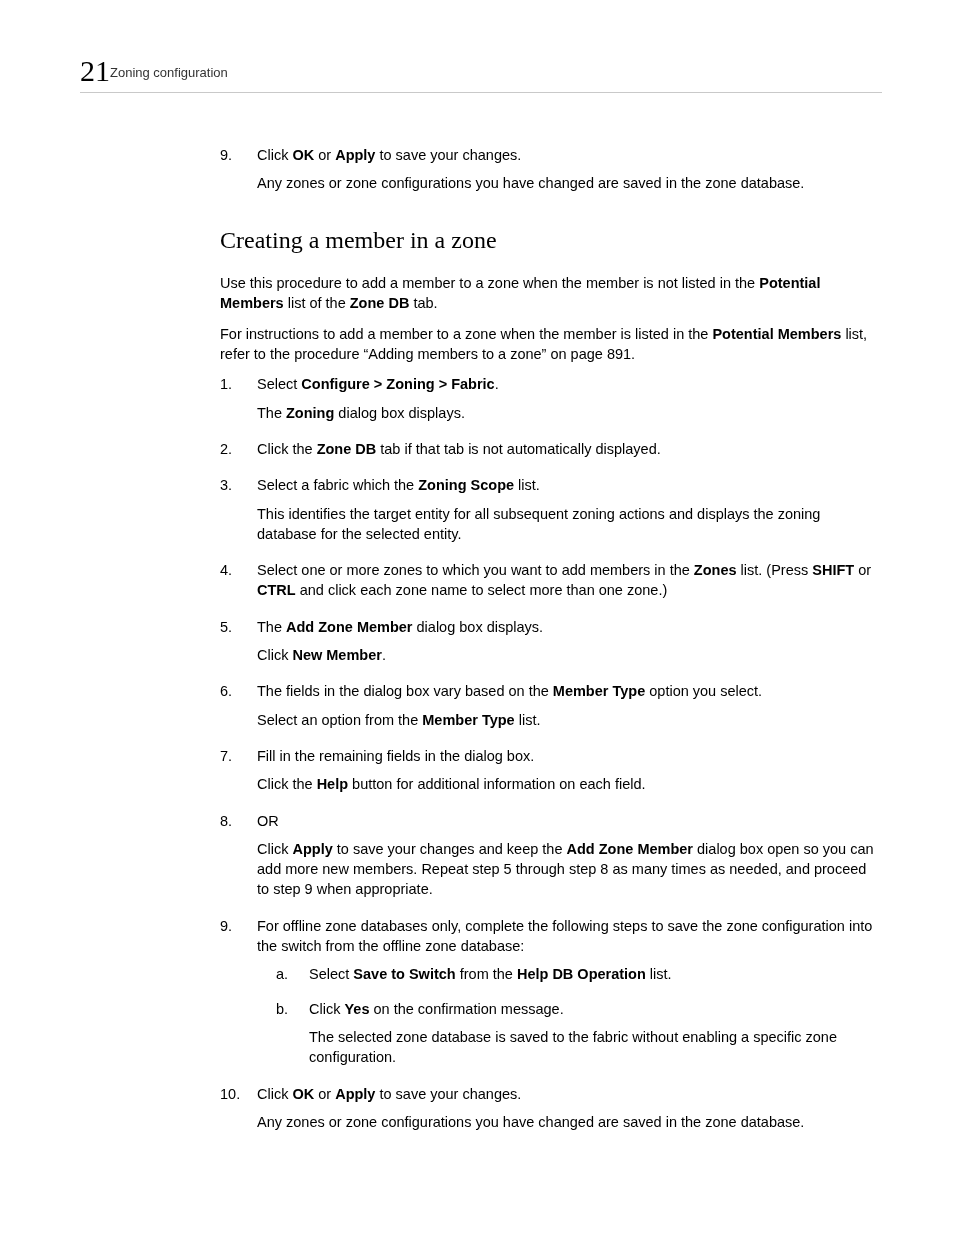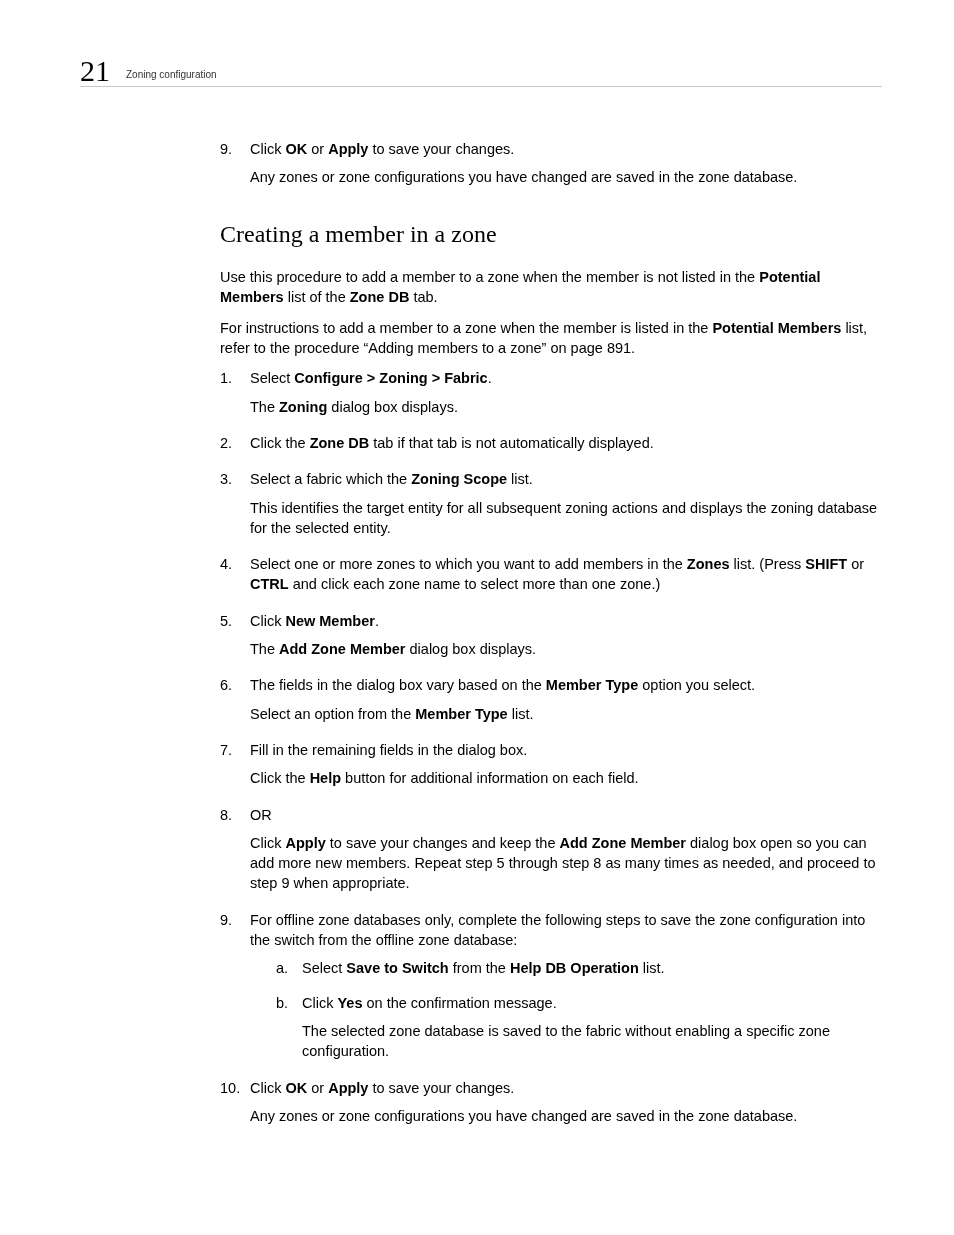--- a/index.html
+++ b/index.html
@@ -13,33 +13,33 @@
   }
   .page {
     width: 954px;
     min-height: 1235px;
     box-sizing: border-box;
     padding: 56px 72px 60px 80px;
   }
   .running-head {
     display: flex;
     align-items: flex-end;
-    gap: 16px;
+    gap: 0;
     border-bottom: 1px solid #c9c9c9;
-    padding-bottom: 0;
+    padding-bottom: 6px;
     margin-bottom: 52px;
   }
   .chap-num {
     font-family: Georgia, 'Times New Roman', serif;
     font-size: 30px;
     line-height: 1;
     font-weight: 400;
   }
   .chap-title {
-    font-size: 10px;
+    font-size: 13px;
     color: #333;
     padding-bottom: 4px;
   }
   .content {
     padding-left: 140px;
     padding-right: 0;
   }
   .h2 {
     font-family: Georgia, 'Times New Roman', serif;
     font-size: 24px;
@@ -63,21 +63,21 @@
     margin: 10px 0 16px 0;
   }
   ol.num > li > .marker {
     position: absolute;
     left: 0;
     top: 0;
     width: 26px;
     text-align: left;
   }
   ol.num > li p {
-    margin: 8px 0;
+    margin: 8px 7px;
   }
   ol.num > li > p:first-of-type { margin-top: 0; }
 
   ol.alpha {
     list-style: none;
     padding: 0;
     margin: 8px 0 0 26px;
   }
   ol.alpha > li {
     position: relative;
@@ -131,22 +131,22 @@
           <span class="marker">3.</span>
           <p><span>Select a fabric which the </span><span class="b">Zoning Scope</span><span> list.</span></p>
           <p><span>This identifies the target entity for all subsequent zoning actions and displays the zoning database for the selected entity.</span></p>
         </li>
         <li>
           <span class="marker">4.</span>
           <p><span>Select one or more zones to which you want to add members in the </span><span class="b">Zones</span><span> list. (Press </span><span class="b">SHIFT</span><span> or </span><span class="b">CTRL</span><span> and click each zone name to select more than one zone.)</span></p>
         </li>
         <li>
           <span class="marker">5.</span>
+          <p><span>The </span><span class="b">Add Zone Member</span><span> dialog box displays.</span></p>
           <p><span>Click </span><span class="b">New Member</span><span>.</span></p>
-          <p><span>The </span><span class="b">Add Zone Member</span><span> dialog box displays.</span></p>
         </li>
         <li>
           <span class="marker">6.</span>
           <p><span>The fields in the dialog box vary based on the </span><span class="b">Member Type</span><span> option you select.</span></p>
           <p><span>Select an option from the </span><span class="b">Member Type</span><span> list.</span></p>
         </li>
         <li>
           <span class="marker">7.</span>
           <p><span>Fill in the remaining fields in the dialog box.</span></p>
           <p><span>Click the </span><span class="b">Help</span><span> button for additional information on each field.</span></p>

